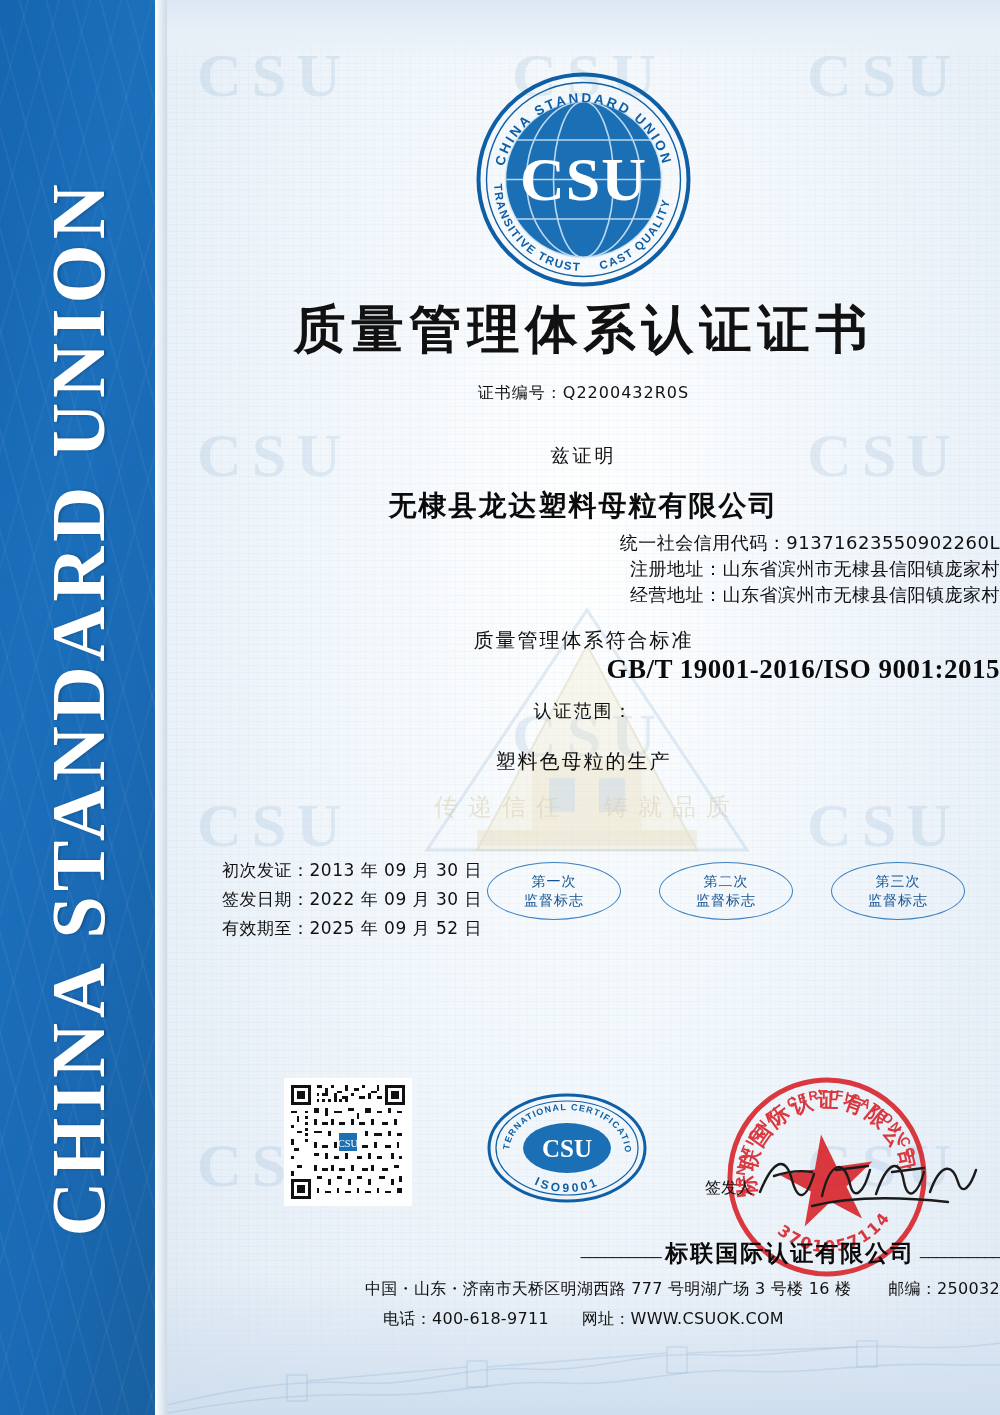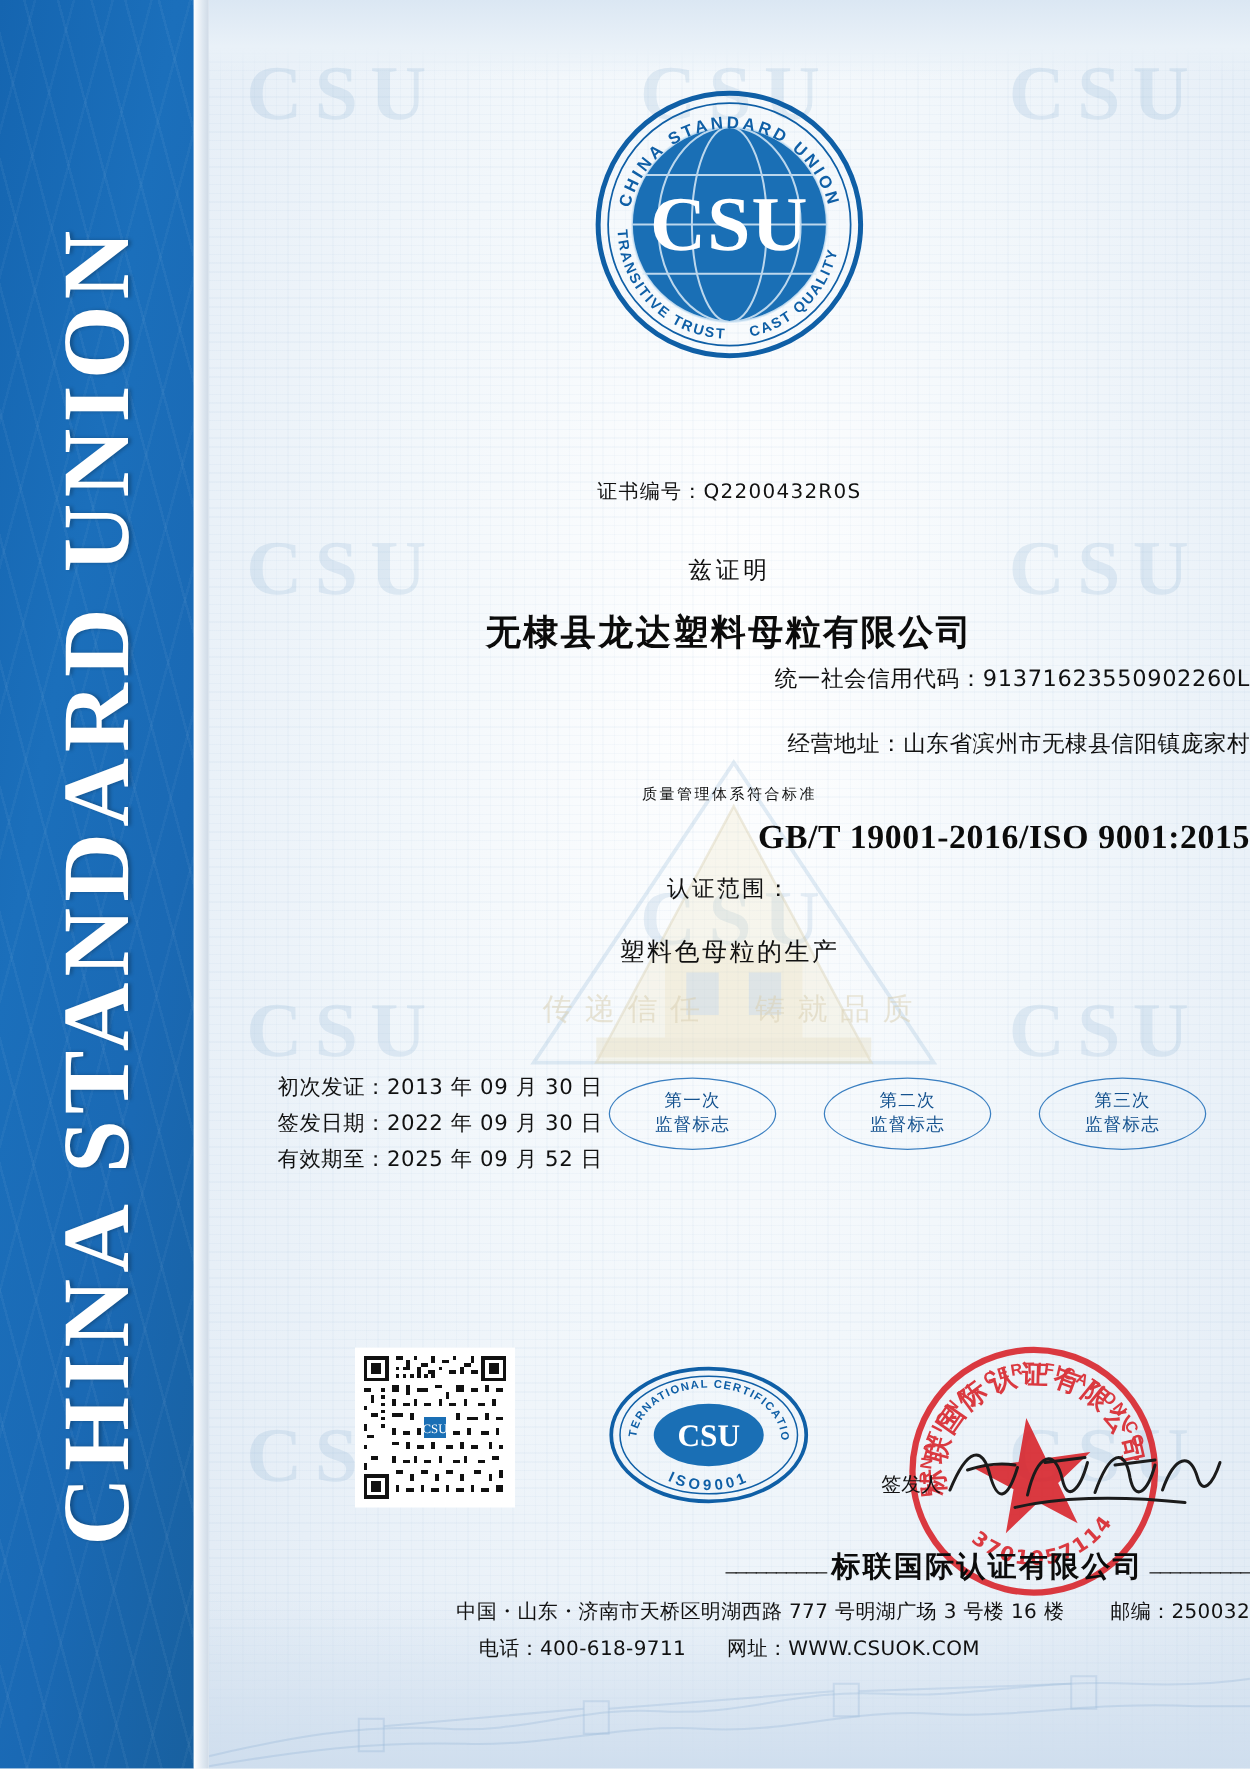--- a/index.html
+++ b/index.html
@@ -172,21 +172,21 @@
   }
   .l-credit { top: 531px; }
   .l-reg    { top: 557px; }
   .l-oper   { top: 583px; }
 
   .std-head {
     position: absolute;
     left: 0; top: 627px; width: 833px;
     text-align: center;
     font-family: "DejaVu Sans", sans-serif;
-    font-size: 12px;
+    font-size: 20px;
     letter-spacing: 2px;
     color: #111111;
   }
   .std-code {
     position: absolute;
     left: 0; top: 654px; width: 833px;
     text-align: right;
     font-family: "Liberation Serif", serif;
     font-weight: bold;
     font-size: 27px;
@@ -399,28 +399,30 @@
         <textPath href="#arcTop" startOffset="50%" text-anchor="middle">CHINA STANDARD UNION</textPath>
       </text>
       <text font-family="Liberation Sans, sans-serif" font-size="11.5" font-weight="bold" fill="#0f5fa6" letter-spacing="1.6">
         <textPath href="#arcBotL" startOffset="50%" text-anchor="middle">TRANSITIVE TRUST</textPath>
       </text>
       <text font-family="Liberation Sans, sans-serif" font-size="11.5" font-weight="bold" fill="#0f5fa6" letter-spacing="1.6">
         <textPath href="#arcBotR" startOffset="50%" text-anchor="middle">CAST QUALITY</textPath>
       </text>
     </svg>
 
+    <div class="title">质量管理体系认证证书</div>
 
     <div class="cert-no">
       <span>证书编号：</span><span>Q2200432R0S</span>
     </div>
 
     <div class="hereby">兹证明</div>
     <div class="company">无棣县龙达塑料母粒有限公司</div>
     <div class="infoline l-credit">统一社会信用代码：91371623550902260L</div>
+    <div class="infoline l-reg">注册地址：山东省滨州市无棣县信阳镇庞家村</div>
     <div class="infoline l-oper">经营地址：山东省滨州市无棣县信阳镇庞家村</div>
 
     <div class="std-head">质量管理体系符合标准</div>
     <div class="std-code">GB/T 19001-2016/ISO 9001:2015</div>
     <div class="scope-head">认证范围：</div>
     <div class="scope-body">塑料色母粒的生产</div>
 
     <div class="dates">
       <div>初次发证：2013 年 09 月 30 日</div>
       <div>签发日期：2022 年 09 月 30 日</div>

